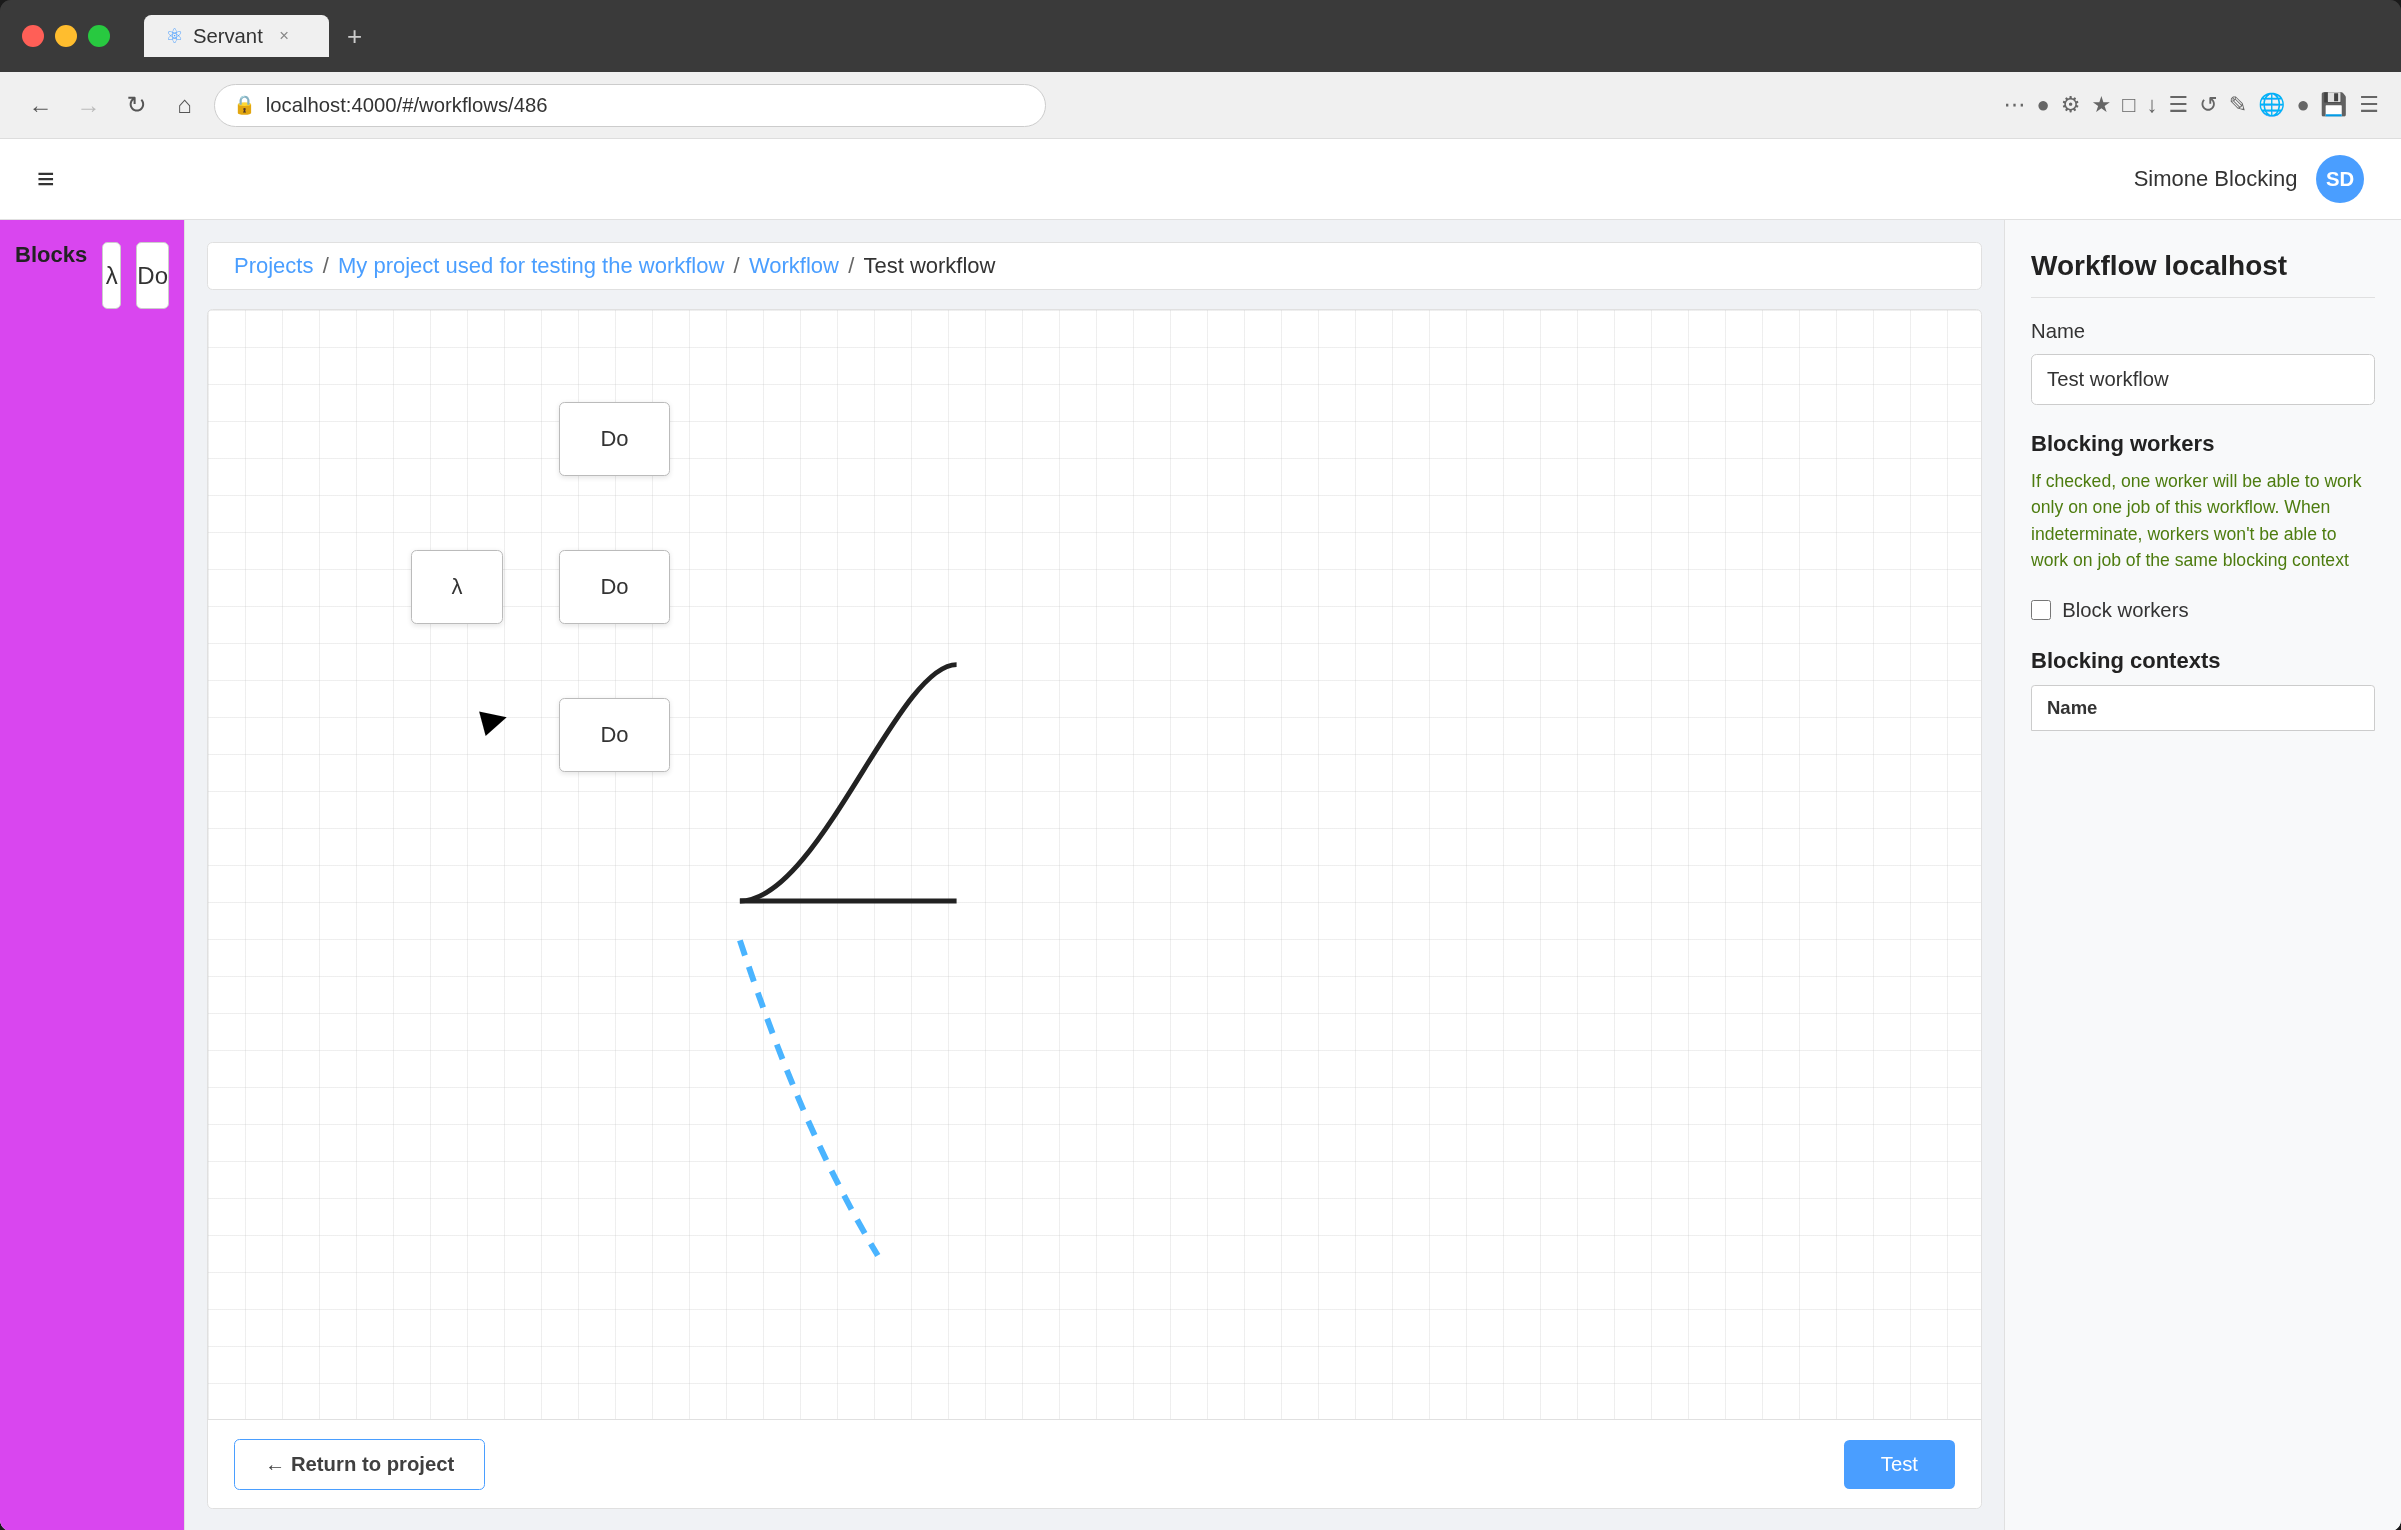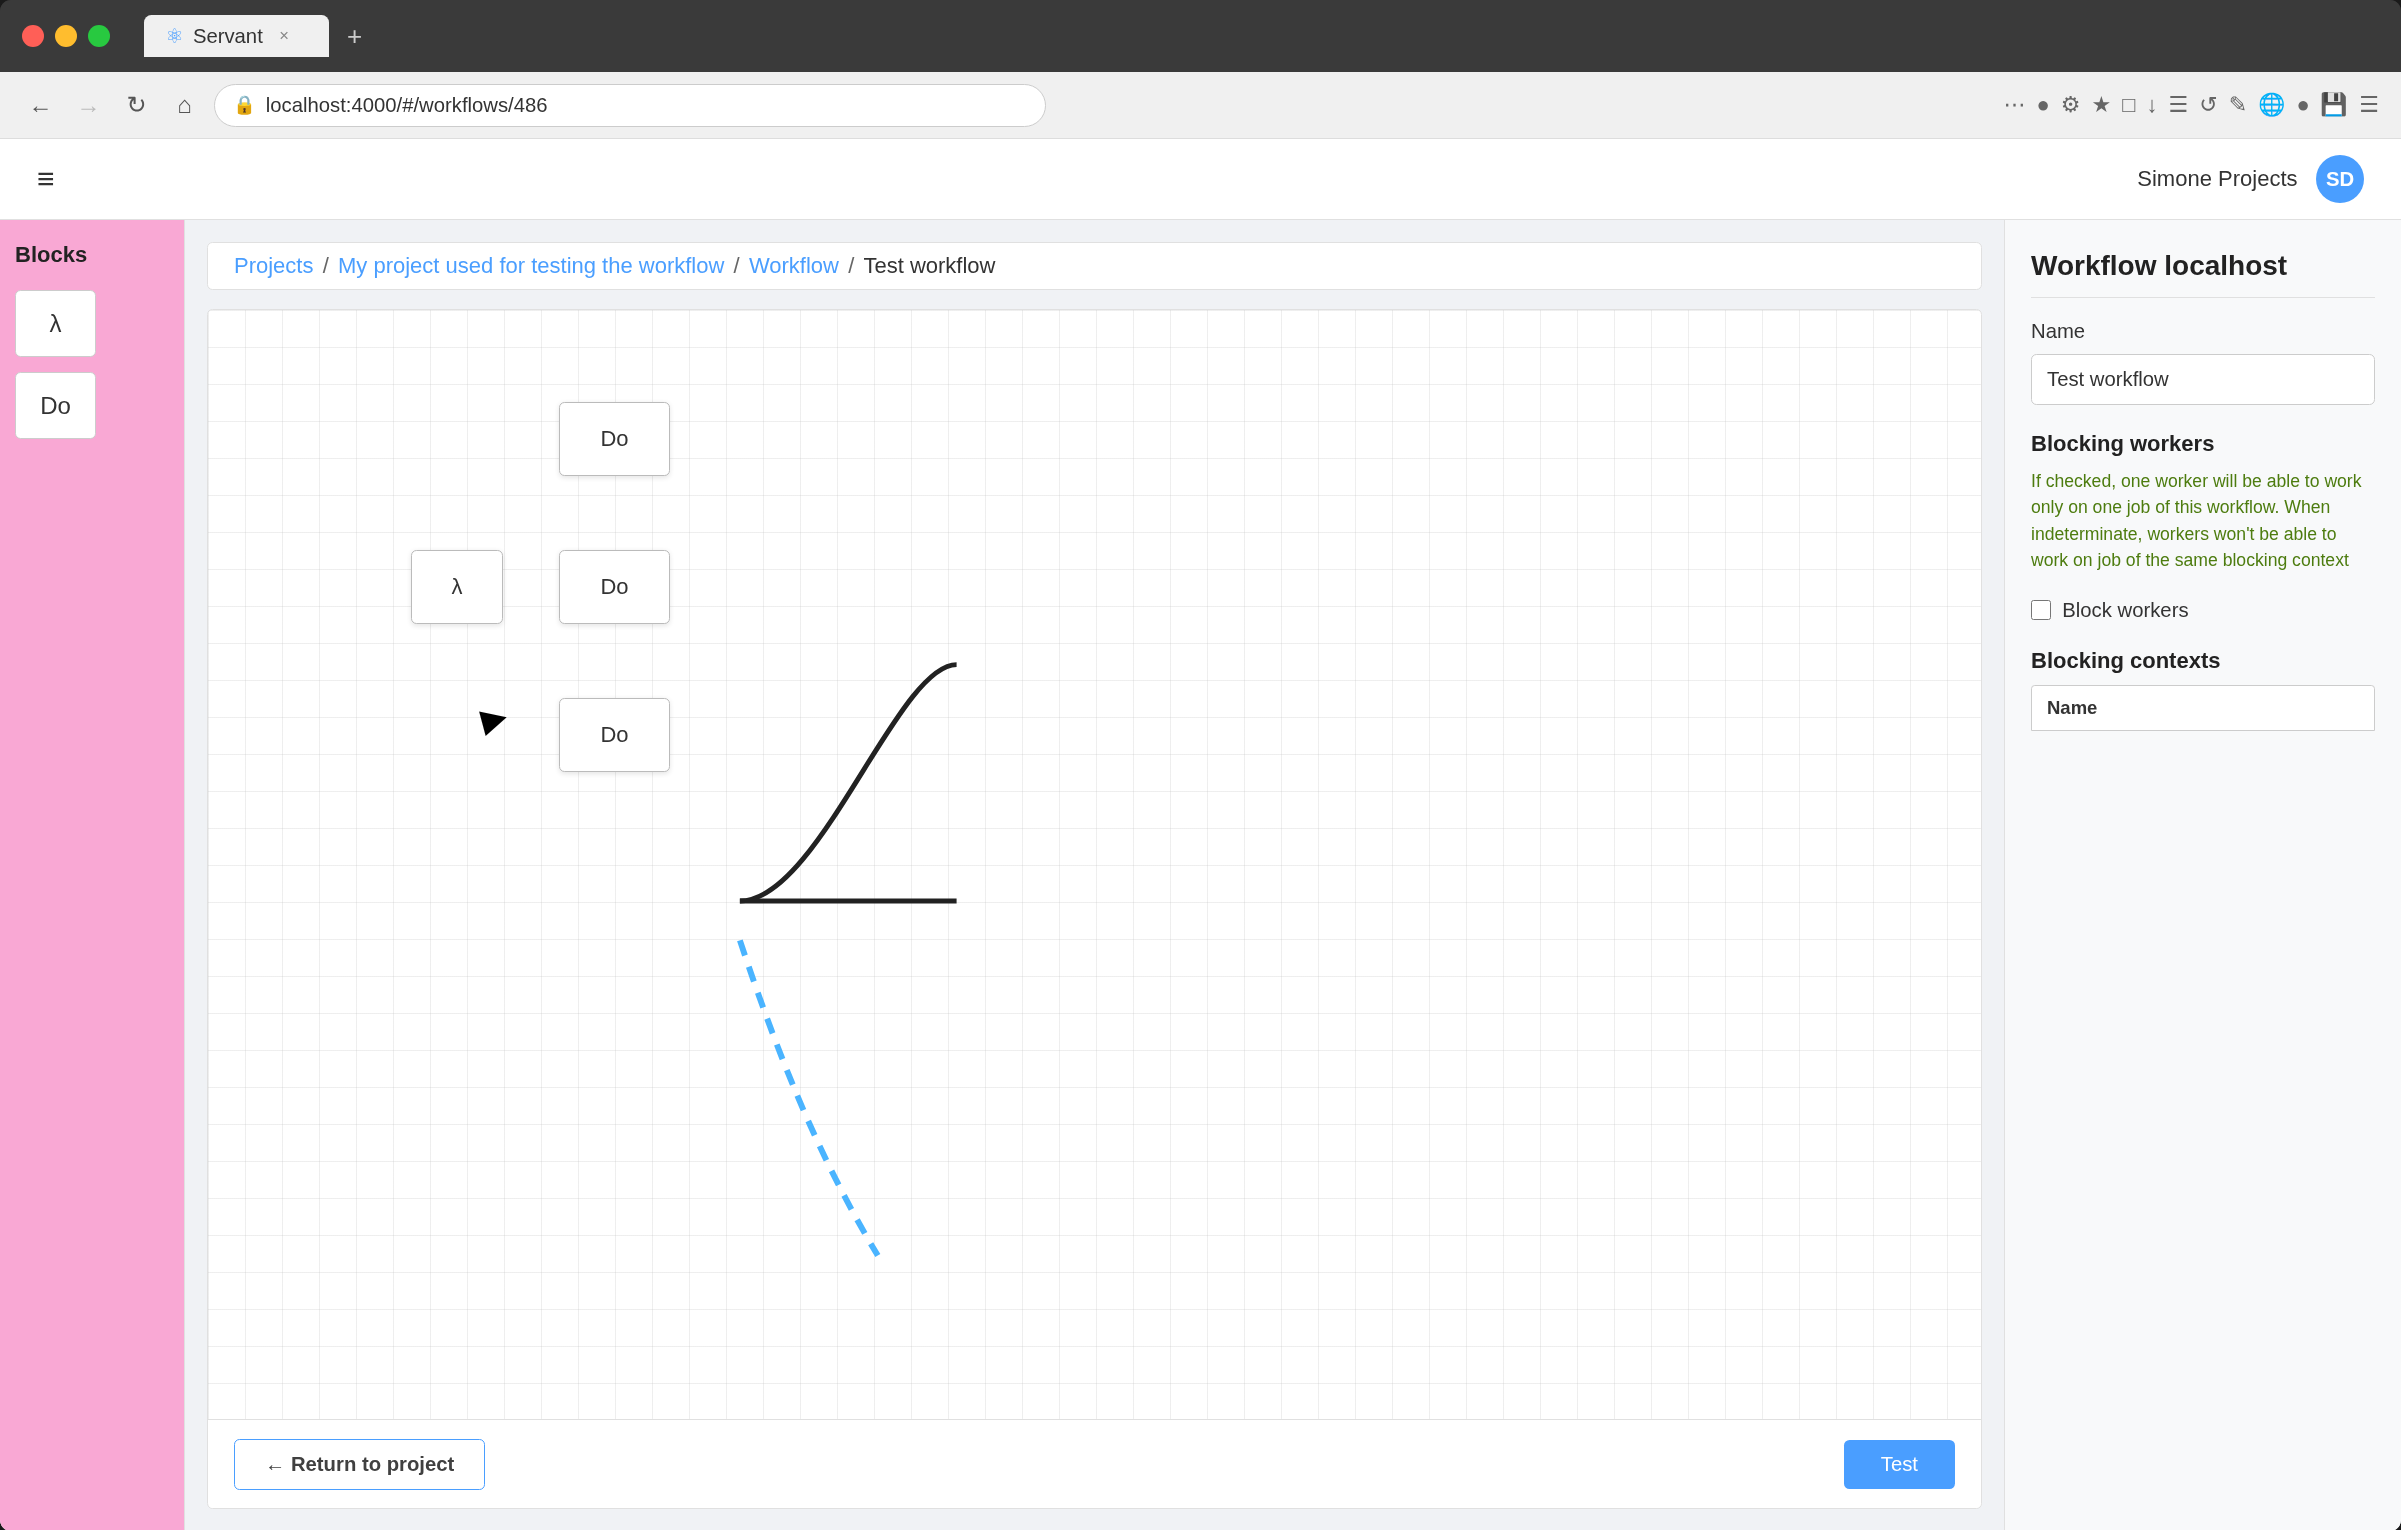--- a/index.html
+++ b/index.html
@@ -35,21 +35,21 @@
 
     .app-header { background: white; height: 81px; display: flex; align-items: center; padding: 0 37px; border-bottom: 0.9px solid #e0e0e0; flex-shrink: 0; }
     .hamburger { font-size: 30px; cursor: pointer; color: #333; margin-right: 28px; }
     .header-right { margin-left: auto; display: flex; align-items: center; gap: 18.5px; }
     .user-name { font-size: 22px; color: #333; }
     .avatar { width: 48px; height: 48px; border-radius: 50%; background: #4a9eff; display: flex; align-items: center; justify-content: center; color: white; font-size: 20.3px; font-weight: bold; }
 
     .app-body { flex: 1; display: flex; overflow: hidden; }
 
     
-    .sidebar { width: 185px; background: #f9a8d4; border-right: 0.9px solid #e0e0e0; padding: 22px 15px; flex-shrink: 0; display: flex; flex-direction: column; gap: 15px; }
+    .sidebar { width: 185px; background: #d946ef; border-right: 0.9px solid #e0e0e0; padding: 22px 15px; flex-shrink: 0; display: flex; flex-direction: row; gap: 15px; }
     .sidebar-title { font-size: 22px; font-weight: 600; color: #222; margin-bottom: 7.4px; }
     .block-item { border: 0.9px solid #ccc; border-radius: 5.5px; background: white; width: 81px; height: 67px; display: flex; align-items: center; justify-content: center; font-size: 24px; cursor: grab; color: #333; user-select: none; }
 
     
     .canvas-area { flex: 1; display: flex; flex-direction: column; padding: 22px; gap: 18.5px; overflow: hidden; }
 
     .breadcrumb { background: white; border: 0.9px solid #e0e0e0; border-radius: 5.5px; padding: 10px 26px; display: flex; align-items: center; gap: 9.2px; font-size: 22px; flex-shrink: 0; }
     .breadcrumb-link { color: #4a9eff; text-decoration: none; cursor: pointer; }
     .breadcrumb-sep { color: #666; }
     .breadcrumb-current { color: #333; }
@@ -156,21 +156,21 @@
       <span class="nav-tool-icon">💾</span>
       <span class="nav-tool-icon">☰</span>
     </div>
   </div>
 
   <div class="app-content">
 
     <div class="app-header">
       <span class="hamburger">≡</span>
       <div class="header-right">
-        <span class="user-name">Simone Projects</span>
+        <span class="user-name">Simone Blocking</span>
         <div class="avatar">SD</div>
       </div>
     </div>
 
     <div class="app-body">
 
       <div class="sidebar">
         <div class="sidebar-title">Blocks</div>
         <div class="block-item">λ</div>
         <div class="block-item">Do</div>

